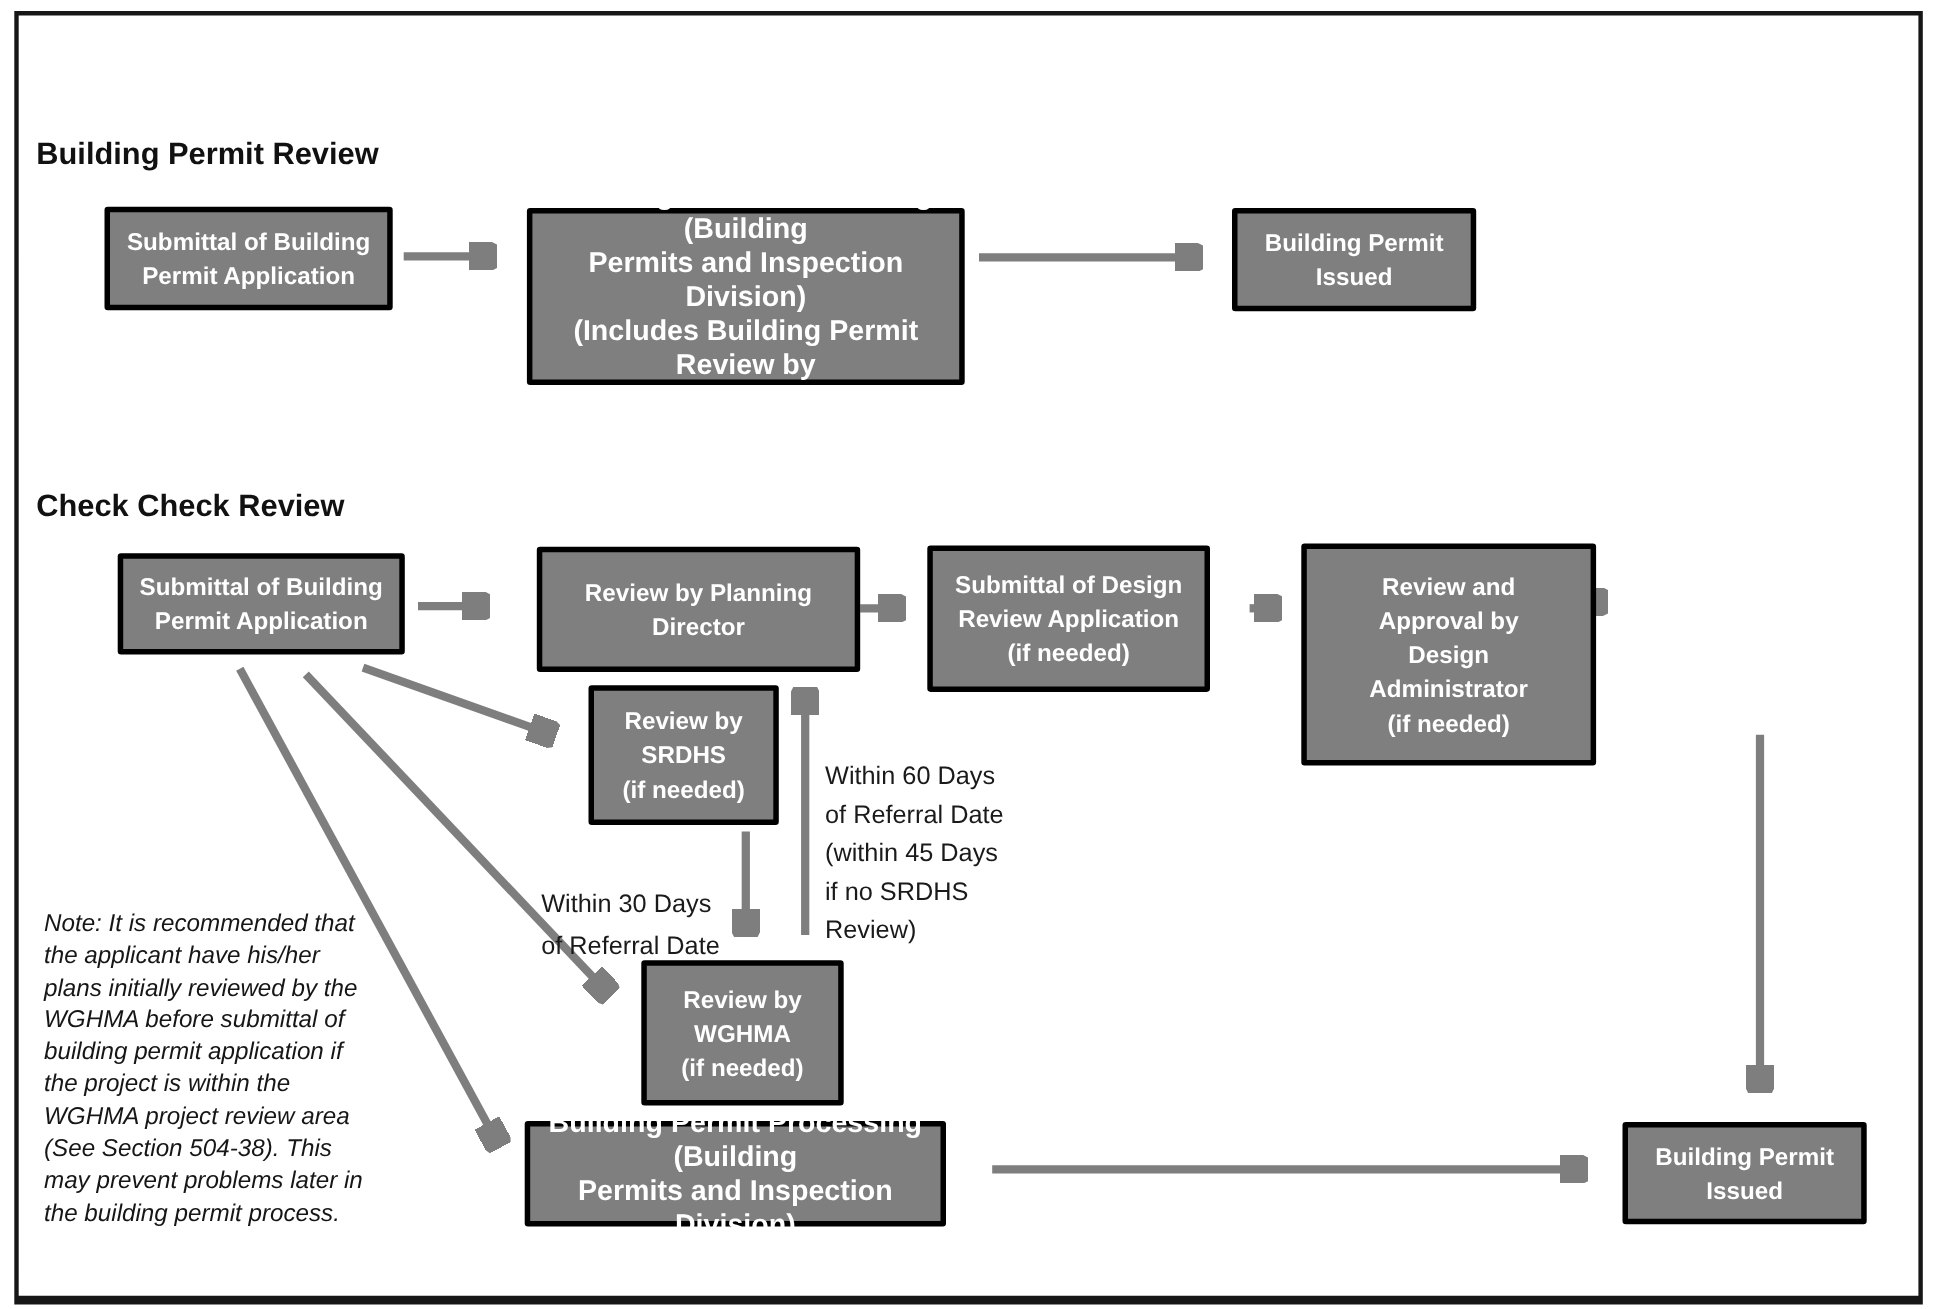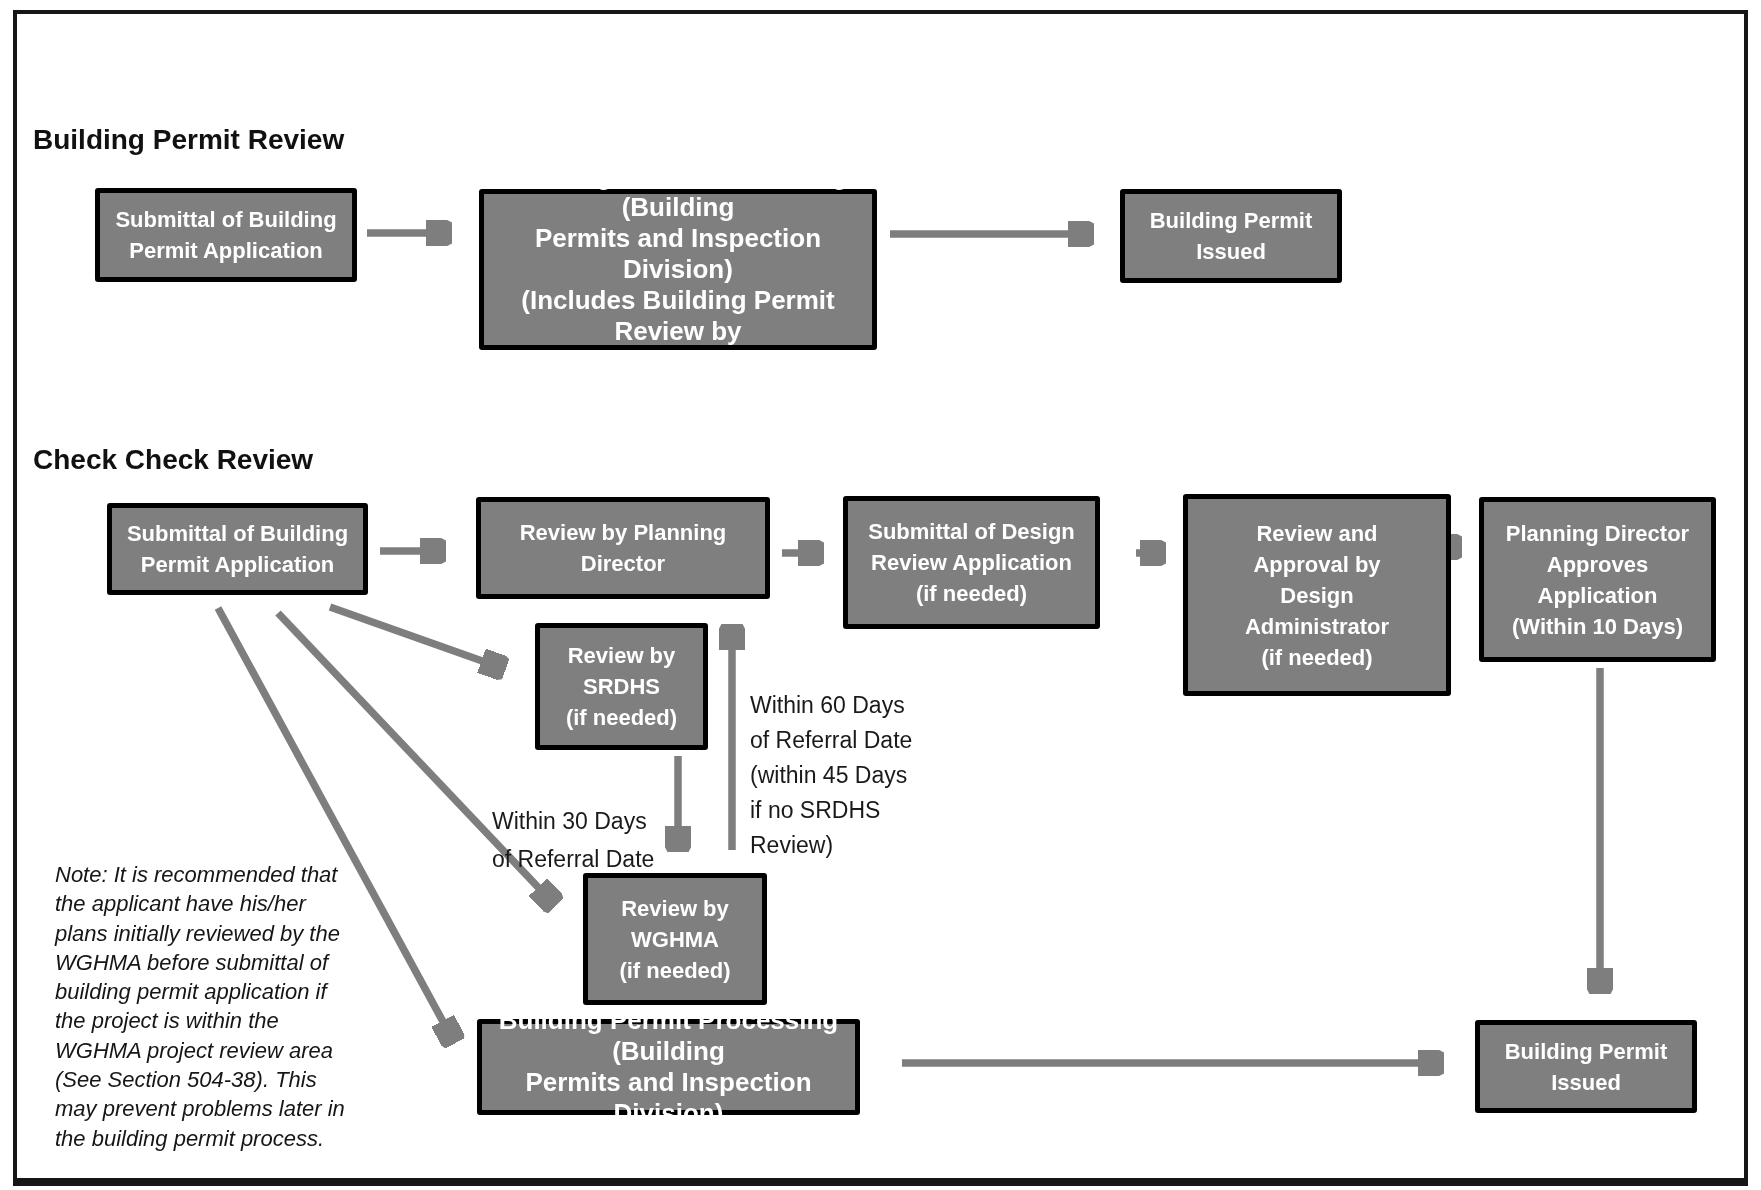--- a/index.html
+++ b/index.html
@@ -23,37 +23,36 @@
     display:flex;align-items:center;justify-content:center;text-align:center;
     white-space:pre-line;box-sizing:border-box;padding:2px 4px;
   }
   .box.wide{font-size:26px;}
   
   #box-submittal-top      {left:95px;  top:188px; width:262px; height:94px;}
   #box-processing-top     {left:479px; top:189px; width:398px; height:161px;}
   #box-issued-top         {left:1120px;top:189px; width:222px; height:94px;}
   
   #box-submittal-pc       {left:107px; top:503px; width:261px; height:92px;}
-  #box-director-review    {left:476px; top:497px; width:294px; height:102px;}
+  #box-director-review    {left:488px; top:497px; width:294px; height:114px;}
   #box-design-submittal   {left:843px; top:496px; width:257px; height:133px;}
   #box-design-admin       {left:1183px;top:494px; width:268px; height:202px;}
   #box-director-approves  {left:1479px;top:497px; width:237px; height:165px;}
   #box-srdhs              {left:535px; top:623px; width:173px; height:127px;}
   #box-wghma              {left:583px; top:873px; width:184px; height:132px;}
   #box-processing-bottom  {left:477px; top:1019px;width:383px; height:96px;}
   #box-issued-bottom      {left:1475px;top:1020px;width:222px; height:93px;}
   .annotation{
     position:absolute;color:#1a1a1a;font-size:23px;white-space:pre-line;
   }
   #ann-within-30{left:492px;top:762px;line-height:38px;margin-top:40px;}
   #ann-within-60{left:750px;top:688px;line-height:35px;}
   #ann-note{
-    left:40px;top:860px;font-size:22px;line-height:29.3px;font-style:italic;
+    left:40px;top:824px;font-size:22px;line-height:29.3px;font-style:italic;
     color:#161616;
-    margin-left:15px;
   }
   #arrow-layer{position:absolute;left:0;top:0;width:1761px;height:1190px;}
   #arrow-layer path{stroke:#7e7e7e;stroke-width:7.5;fill:none;}
 </style>
 </head>
 <body>
 
 <div id="canvas">
   <div id="frame"></div>
 
@@ -95,24 +94,20 @@
   <div class="box" id="box-director-review">Review by Planning
 Director</div>
   <div class="box" id="box-design-submittal">Submittal of Design
 Review Application
 (if needed)</div>
   <div class="box" id="box-design-admin">Review and
 Approval by
 Design
 Administrator
 (if needed)</div>
-  <div class="box" id="box-director-approves">Planning Director
-Approves
-Application
-(Within 10 Days)</div>
   <div class="box" id="box-srdhs">Review by
 SRDHS
 (if needed)</div>
   <div class="box" id="box-wghma">Review by
 WGHMA
 (if needed)</div>
   <div class="box wide" id="box-processing-bottom">Building Permit Processing (Building
 Permits and Inspection Division)</div>
   <div class="box" id="box-issued-bottom">Building Permit
 Issued</div>

